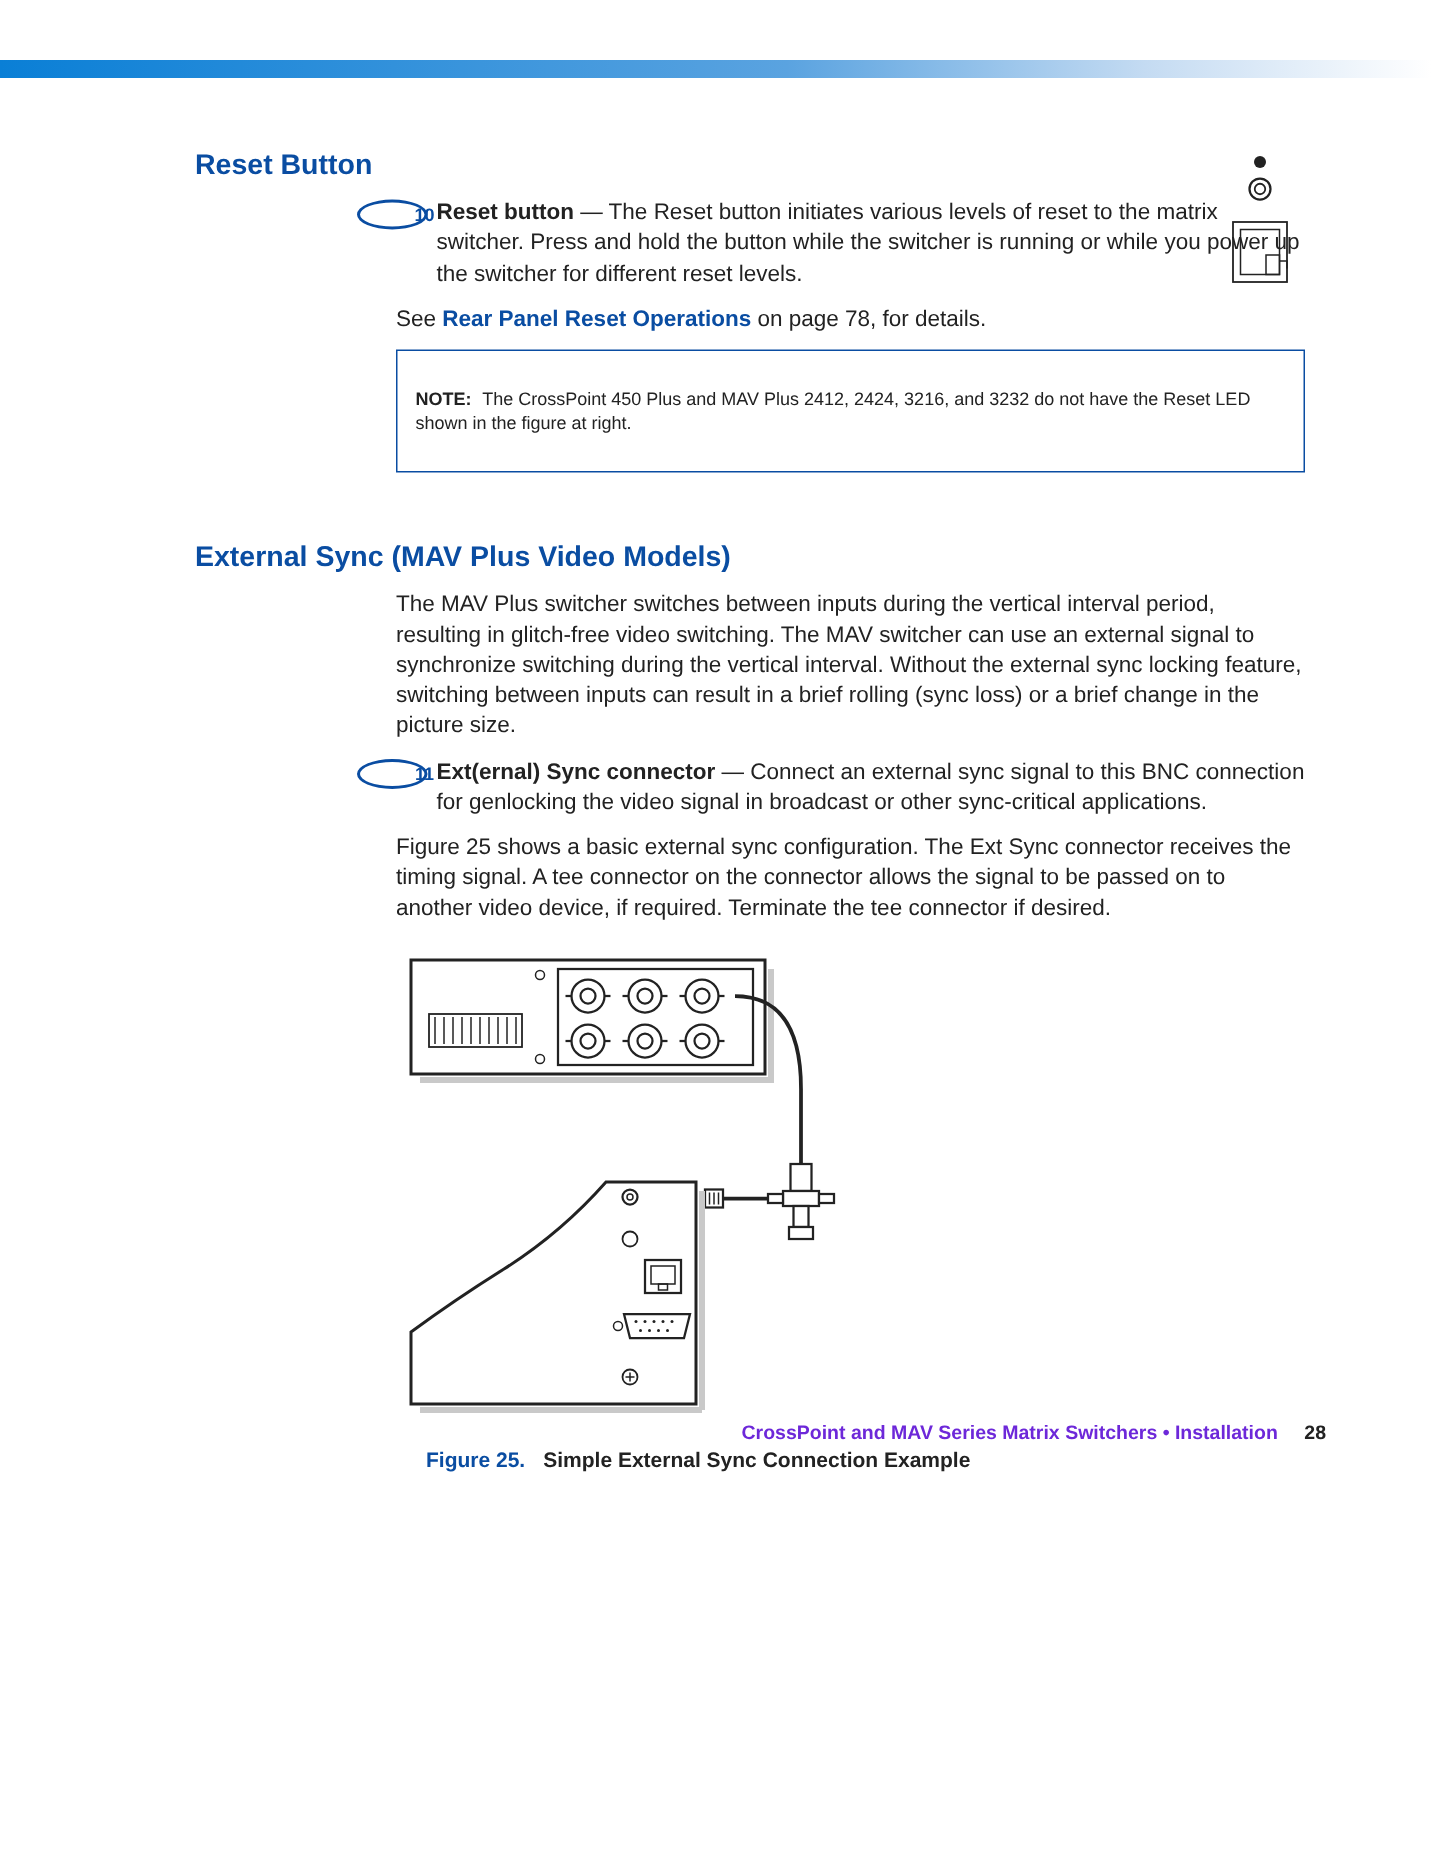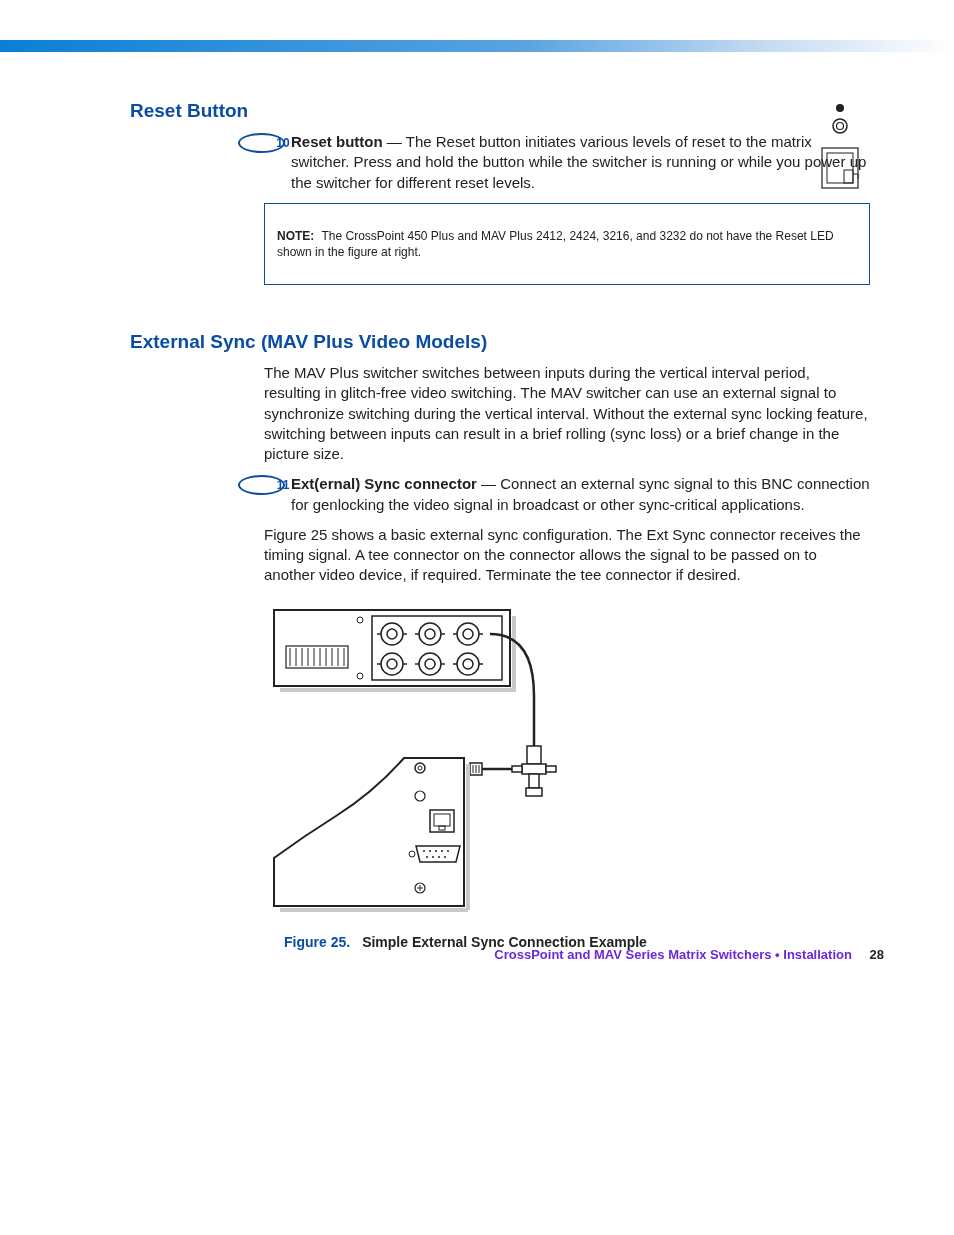--- a/index.html
+++ b/index.html
@@ -65,20 +65,23 @@
 
       <div class="h2">Reset Button</div>
 
       <div class="callout-row">
         <div class="callout-circle">10</div>
         <div class="callout-body bodytext">
           <span class="bold">Reset button</span><span> — The Reset button initiates various levels of reset to the matrix switcher. Press and hold the button while the switcher is running or while you power up the switcher for different reset levels.</span>
         </div>
       </div>
 
+      <div class="indent bodytext para">
+        <span>See </span><span class="linkblue">Rear Panel Reset Operations</span><span> on page 78, for details.</span>
+      </div>
 
       <div class="note-box">
         <span class="bold">NOTE:</span>
         <span>The CrossPoint 450 Plus and MAV Plus 2412, 2424, 3216, and 3232 do not have the Reset LED shown in the figure at right.</span>
       </div>
     </div>
 
     <div class="section2">
       <div class="h2">External Sync (MAV Plus Video Models)</div>
 

